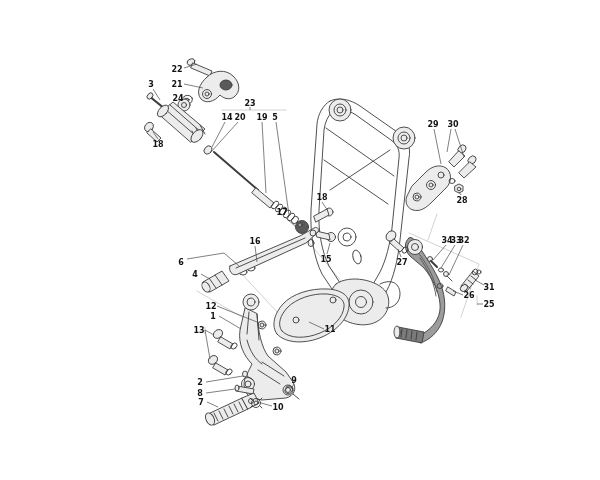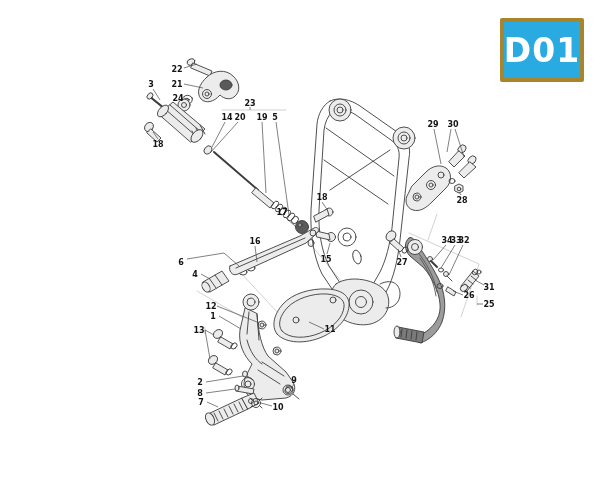--- a/index.html
+++ b/index.html
@@ -259,16 +259,13 @@
         <text x="200" y="395.5" class="callout">8</text>
         <polyline points="207,402 218,407" class="leader"></polyline>
         <text x="201" y="404.5" class="callout">7</text>
         <polyline points="294,384 291,389" class="leader"></polyline>
         <text x="294" y="382.5" class="callout">9</text>
         <polyline points="272,406 261,403" class="leader"></polyline>
         <text x="278" y="409.5" class="callout">10</text>
       </g>
   </svg>
 
-  <div class="code-badge">
-    <span>D01</span>
-  </div>
 </div>
 
 </body></html>

